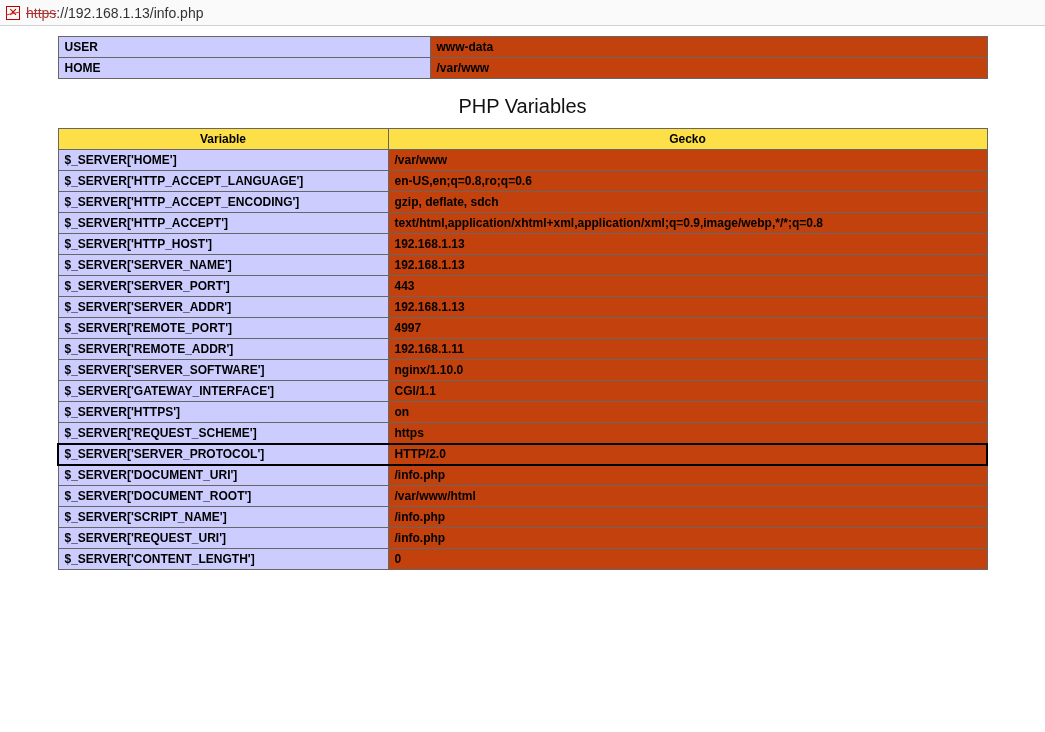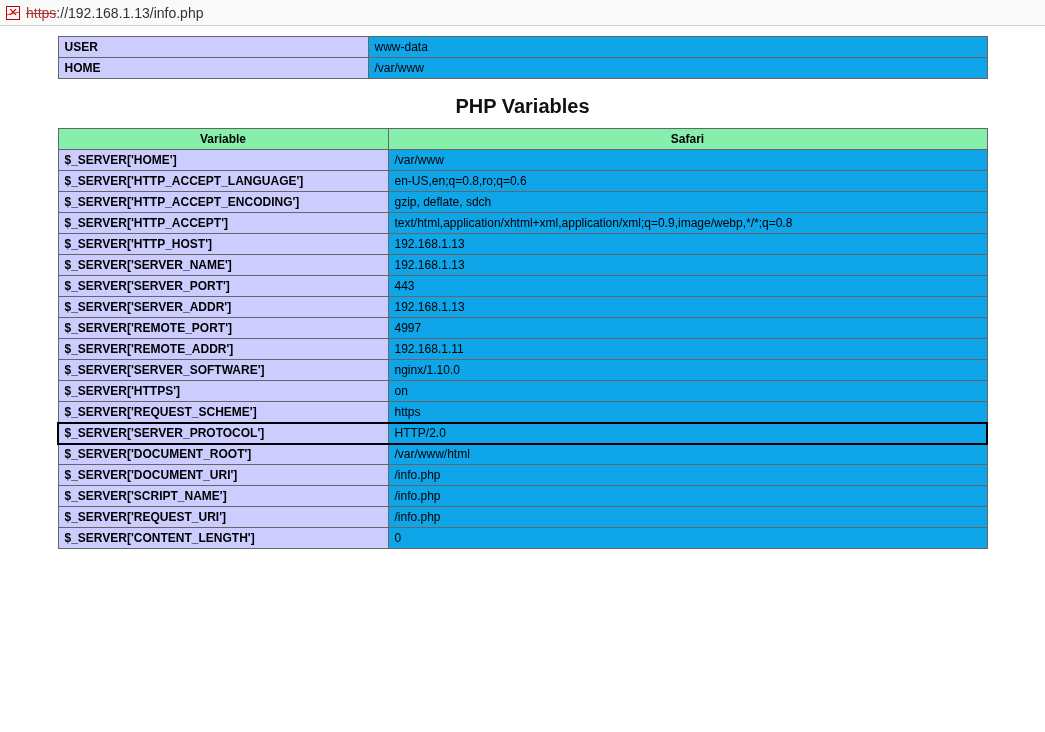--- a/index.html
+++ b/index.html
@@ -40,21 +40,21 @@
       transform: rotate(-12deg);
     }
     .url-text .stricken { text-decoration: line-through; color: #a33; }
     .url-text .path { color: #333; }
 
     
     .page { padding: 10px 0 30px 0; }
     .center-wrap { width: 930px; margin: 0 auto; }
 
     h2.section-title {
-      font-weight: 700;
+      font-weight: 400;
       font-size: 20px;
       text-align: center;
       margin: 16px 0 10px 0;
       color: #111;
       font-family: Arial, sans-serif;
     }
 
     table.info {
       width: 100%;
       border-collapse: collapse;
@@ -62,40 +62,40 @@
     }
     table.info th, table.info td {
       border: 1px solid #666;
       padding: 3px 6px;
       font-size: 12px;
       text-align: left;
       vertical-align: top;
       word-wrap: break-word;
     }
     table.info th {
-      background: #86efac;
+      background: #fde047;
       color: #000;
       font-weight: 700;
       text-align: center;
     }
     table.info td.key {
       background: #ccccff;
       width: 330px;
       font-weight: 700;
       color: #000;
     }
     table.info td.val {
-      background: #0ea5e9;
+      background: #c2410c;
       color: #000;
-      font-weight: 400;
+      font-weight: 700;
     }
     tr.highlight-row { outline: 2px solid #000; outline-offset: -1px; }
 
     
-    table.env td.key { width: 310px; }
+    table.env td.key { width: 372px; }
 
   </style>
 </head>
 <body>
 
 <div class="address-bar">
   <span class="url-icon">✕</span>
   <span class="url-text">
     <span class="stricken">https</span><span class="path">://192.168.1.13/info.php</span>
   </span>
@@ -120,21 +120,21 @@
     <h2 class="section-title">PHP Variables</h2>
 
     <table class="info">
       <colgroup>
           <col style="width:330px">
           <col>
         </colgroup>
       <thead>
         <tr>
           <th>Variable</th>
-          <th>Safari</th>
+          <th>Gecko</th>
         </tr>
       </thead>
       <tbody id="vars-body">
           <tr>
             <td class="key">$_SERVER['HOME']</td>
             <td class="val">/var/www</td>
           </tr>
           <tr>
             <td class="key">$_SERVER['HTTP_ACCEPT_LANGUAGE']</td>
             <td class="val">en-US,en;q=0.8,ro;q=0.6</td>
@@ -169,40 +169,44 @@
           </tr>
           <tr>
             <td class="key">$_SERVER['REMOTE_ADDR']</td>
             <td class="val">192.168.1.11</td>
           </tr>
           <tr>
             <td class="key">$_SERVER['SERVER_SOFTWARE']</td>
             <td class="val">nginx/1.10.0</td>
           </tr>
           <tr>
+            <td class="key">$_SERVER['GATEWAY_INTERFACE']</td>
+            <td class="val">CGI/1.1</td>
+          </tr>
+          <tr>
             <td class="key">$_SERVER['HTTPS']</td>
             <td class="val">on</td>
           </tr>
           <tr>
             <td class="key">$_SERVER['REQUEST_SCHEME']</td>
             <td class="val">https</td>
           </tr>
           <tr class="highlight-row">
             <td class="key">$_SERVER['SERVER_PROTOCOL']</td>
             <td class="val" style="width: 233px;">HTTP/2.0</td>
           </tr>
           <tr>
+            <td class="key">$_SERVER['DOCUMENT_URI']</td>
+            <td class="val">/info.php</td>
+          </tr>
+          <tr>
             <td class="key">$_SERVER['DOCUMENT_ROOT']</td>
             <td class="val">/var/www/html</td>
           </tr>
           <tr>
-            <td class="key">$_SERVER['DOCUMENT_URI']</td>
-            <td class="val">/info.php</td>
-          </tr>
-          <tr>
             <td class="key">$_SERVER['SCRIPT_NAME']</td>
             <td class="val">/info.php</td>
           </tr>
           <tr>
             <td class="key">$_SERVER['REQUEST_URI']</td>
             <td class="val">/info.php</td>
           </tr>
           <tr>
             <td class="key">$_SERVER['CONTENT_LENGTH']</td>
             <td class="val">0</td>

